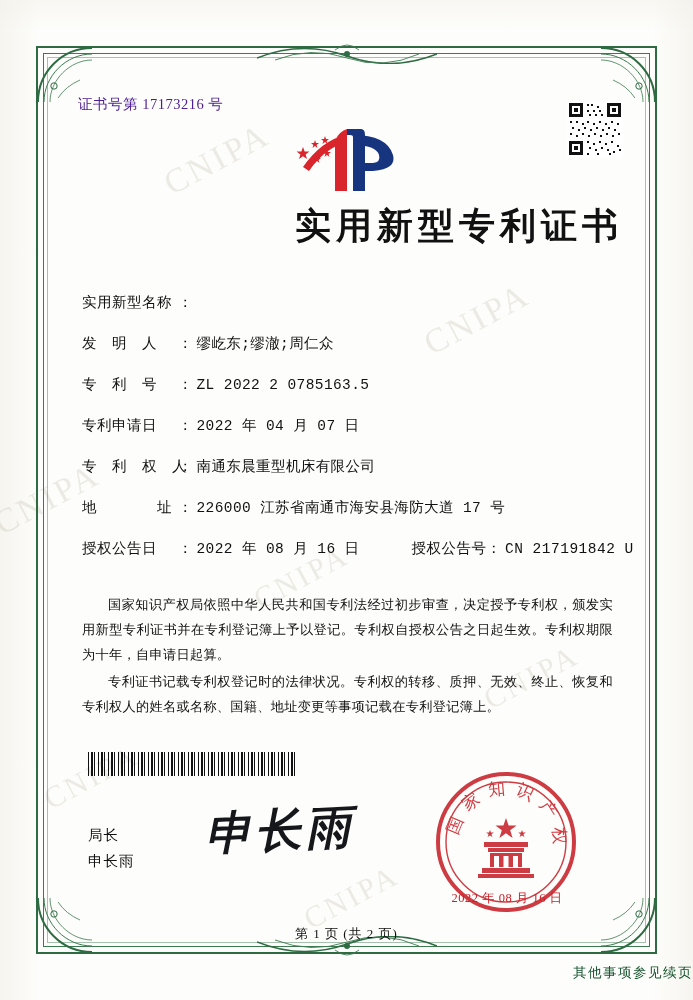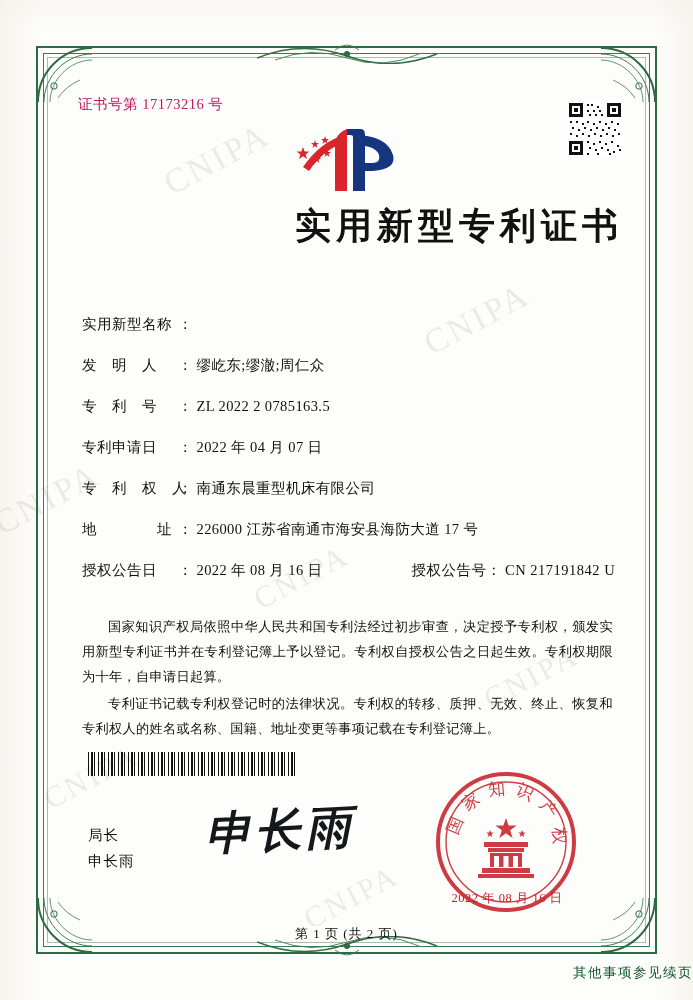--- a/index.html
+++ b/index.html
@@ -114,21 +114,21 @@
   .content {
     position: absolute;
     left: 70px;
     top: 95px;
     width: 553px;
   }
 
   .cert-no {
     font-size: 14.5px;
     letter-spacing: 0.5px;
-    color: #be185d;
+    color: #4c1d95;
     margin: 0 0 0 8px;
   }
 
   .qr {
     position: absolute;
     right: 0px;
     top: 6px;
     width: 56px;
     height: 56px;
   }
@@ -145,22 +145,23 @@
     text-align: right;
     font-size: 36px;
     font-weight: bold;
     letter-spacing: 5px;
     color: #111;
     margin: 4px 0 0 0;
     font-family: "Liberation Serif", "DejaVu Serif", serif;
   }
 
   .fields {
-    margin-top: 64px;
+    margin-top: 42px;
     padding-left: 12px;
+    font-family: Liberation Mono, monospace;
   }
   .field-row {
     display: flex;
     align-items: baseline;
     margin-bottom: 22px;
     font-size: 14.5px;
     color: #111;
   }
   .field-label {
     width: 96px;

